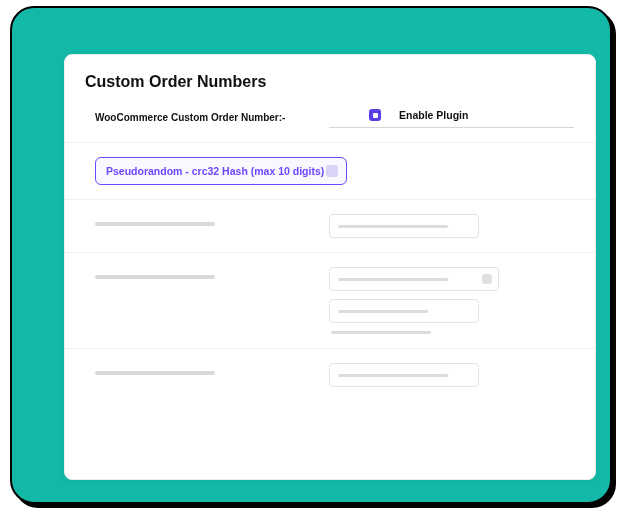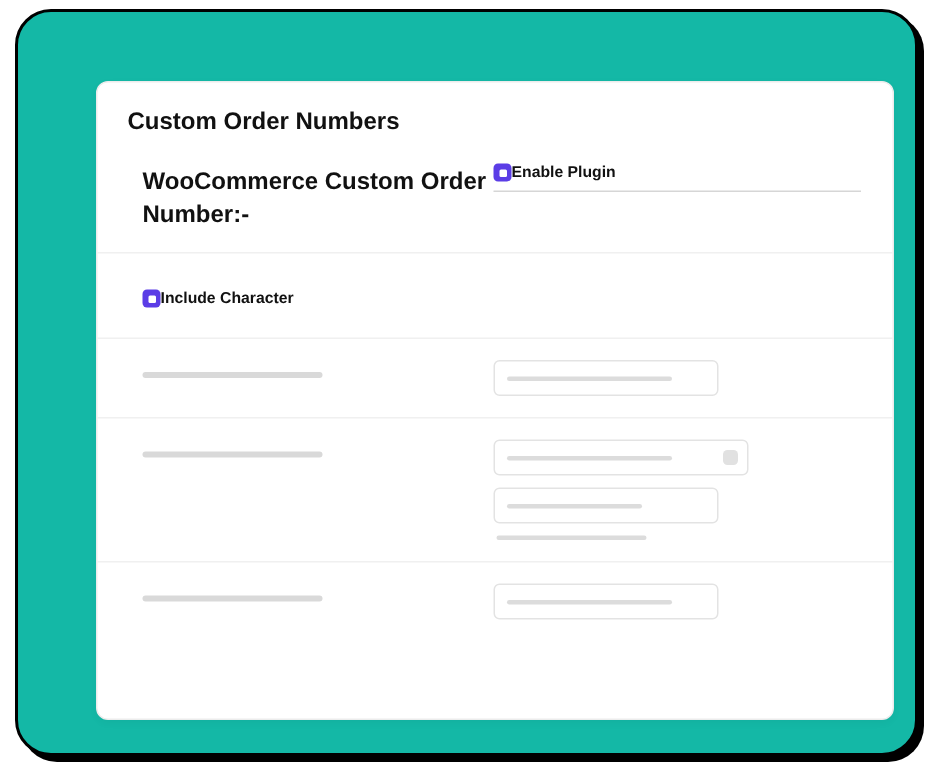--- a/index.html
+++ b/index.html
@@ -41,35 +41,36 @@
     border-bottom: 1px solid #f0f0f0;
   }
   .row.last { border-bottom: none; }
 
   .label-col {
     width: 234px;
     flex: 0 0 234px;
     padding-top: 2px;
   }
   .label-text {
-    font-size: 16px;
+    font-size: 10px;
     font-weight: 700;
     color: #111;
     line-height: 1.35;
   }
 
   .ctrl-col {
     flex: 1;
   }
 
   .cbx-line {
     display: flex;
     align-items: flex-end;
-    gap: 0;
+    gap: 18px;
     margin-bottom: 6px;
+    margin-left: 40px;
   }
   .cbx {
     width: 12px; height: 12px;
     border-radius: 3px;
     background: #5b3de6;
     display: flex; align-items: center; justify-content: center;
     flex: 0 0 12px;
   }
   .cbx .inner {
     width: 5px; height: 5px; background: #fff; border-radius: 1px;
@@ -165,25 +166,23 @@
               <div class="inner"></div>
             </div>
           <div class="cbx-label">Enable Plugin</div>
         </div>
         <div class="thin-underline"></div>
       </div>
     </div>
 
     <div class="row">
       <div class="ctrl-col stack">
-        <div class="cbx-line" style="margin-top:10px;">
-          <div class="cbx">
-              <div class="inner"></div>
-            </div>
-          <div class="cbx-label">Include Character</div>
+        <div class="select-box">
+          <span class="select-text">Pseudorandom - crc32 Hash (max 10 digits)</span>
+          <span class="chip"></span>
         </div>
       </div>
     </div>
 
     <div class="row">
       <div class="label-col">
         <div class="skel-label"></div>
       </div>
       <div class="ctrl-col">
         <div class="skel-input">

